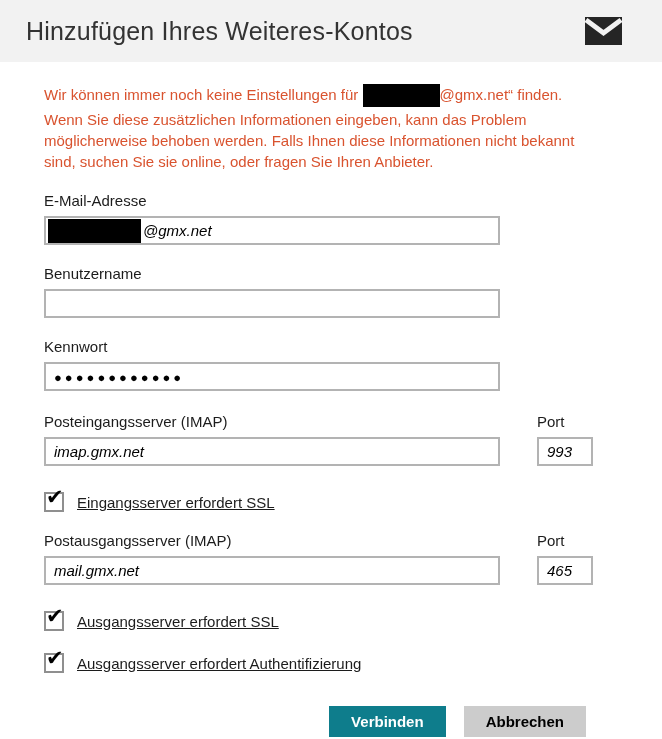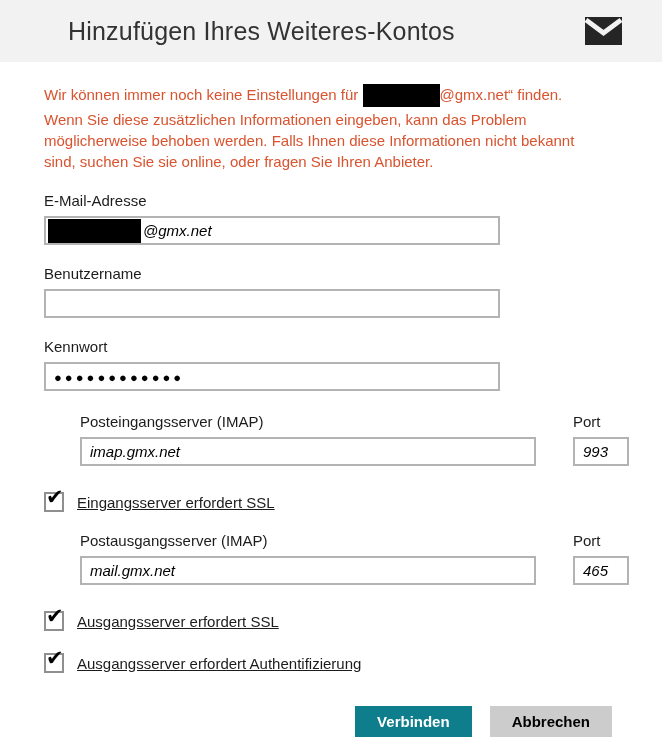--- a/index.html
+++ b/index.html
@@ -1,40 +1,40 @@
 <!DOCTYPE html>
 <html><head>
 <meta charset="utf-8">
 <style>
   * { margin:0; padding:0; box-sizing:border-box; }
   html,body { width:662px; height:739px; background:#ffffff; overflow:hidden;
               font-family:"Liberation Sans","DejaVu Sans",sans-serif; }
 
   .header { height:62px; background:#f2f2f2; display:flex; align-items:center;
-            padding:0 40px 0 68px; justify-content:space-between; }
+            padding:0 40px 0 26px; justify-content:space-between; }
   .header h1 { font-size:25px; font-weight:300; color:#333333; letter-spacing:0.2px; }
   .mail-icon { width:37px; height:28px; display:block; }
 
-  .content { padding:0 50px 0 44px; }
+  .content { padding:0 76px 0 44px; }
 
   .warning { margin-top:22px; font-size:15px; line-height:21px; color:#d9532f; width:560px; }
   .redact { display:inline-block; background:#000; vertical-align:middle; }
   .redact.warn { width:77px; height:23px; margin-bottom:2px; }
   .redact.mail { width:93px; height:24px; margin-right:2px; }
 
   .field { margin-top:20px; }
   .field-label { display:block; font-size:15px; color:#1c1c1c; margin-bottom:7px; }
 
   .textbox { width:456px; height:29px; border:2px solid #b3b3b3; background:#fff;
              display:flex; align-items:center; padding:0 8px; font-size:15px; color:#000;font-style:italic; }
   .textbox.port { width:56px; }
   .textbox .redact.mail { margin-left:-6px; }
 
   .server-row { display:flex; margin-top:22px; }
-  .server-col { width:456px;margin-left:36px; }
+  .server-col { width:456px; }
   .port-col { margin-left:37px; width:76px; }
 
   .password-dots { font-size:13px; letter-spacing:3px; color:#000; font-weight:bold;
                    transform:translateY(1px); }
 
   .checkrow { margin-top:26px; display:flex; align-items:center; }
   .checkrow.tight { margin-top:22px; }
   .checkbox { position:relative; width:20px; height:20px; border:2px solid #8f8f8f;
               background:#fff; flex:0 0 auto; }
   .checkbox .check { position:absolute; top:-8px; left:0px; font-size:21px; color:#000;

